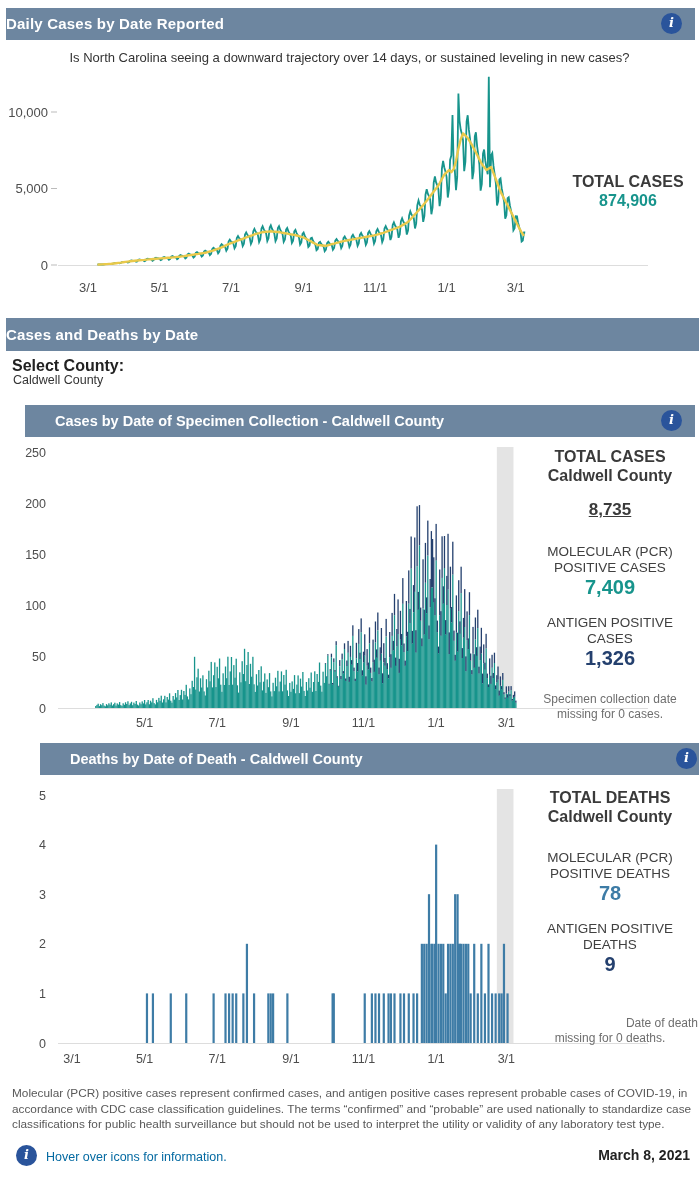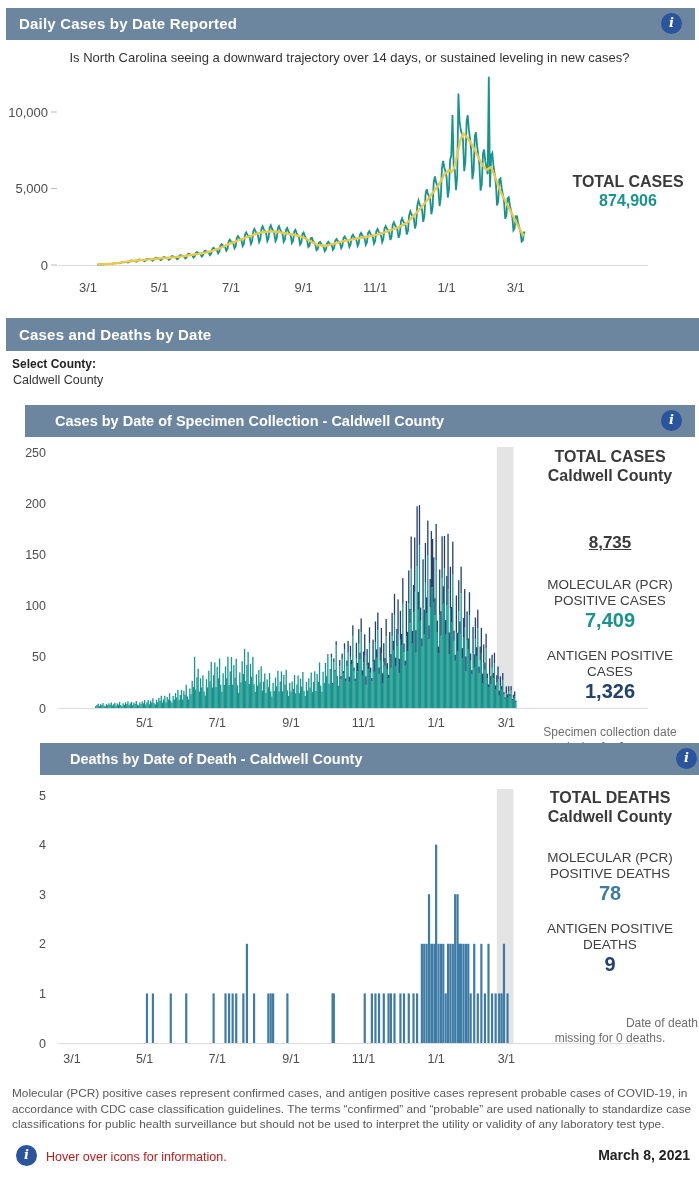--- a/index.html
+++ b/index.html
@@ -1,37 +1,37 @@
 <!DOCTYPE html>
 <html><head>
 <meta charset="utf-8">
 <style>
   * { margin:0; padding:0; box-sizing:border-box; }
   body { font-family:"Liberation Sans", sans-serif; background:#fff; }
   #page { position:relative; width:699px; height:1179px; background:#fff; overflow:hidden; }
   .hdr { position:absolute; background:#6d86a0; color:#fff; font-weight:bold; }
-  .hdr-text { font-size:15px; line-height:32px; padding-left:13px; letter-spacing:.2px; }
+  .hdr-text { font-size:15px; line-height:32px; letter-spacing:.2px; }
   .hdr-inner-text { font-size:14.5px; line-height:32px; padding-left:30px; }
   .info-icon { position:absolute; width:21px; height:21px; border-radius:50%; background:#2a549b;
     color:#fff; font-family:"DejaVu Serif", serif; font-style:italic; font-weight:bold;
     font-size:13px; text-align:center; line-height:20px; cursor:pointer; }
   .subtitle { position:absolute; width:100%; text-align:center; font-size:13px; color:#333; }
-  .sel-label { position:absolute; font-size:12px; font-weight:bold; color:#222; }
+  .sel-label { position:absolute; font-size:16px; font-weight:bold; color:#222; }
   .sel-value { position:absolute; font-size:12.5px; color:#333; cursor:pointer; }
   svg.chart { position:absolute; left:0; }
   svg.chart text { font-family:"Liberation Sans", sans-serif; }
   .stats { position:absolute; width:176px; text-align:center; }
   .st-title { font-size:16px; font-weight:bold; color:#3a3a3a; line-height:19px; }
   .st-big { font-size:17px; font-weight:bold; color:#3a3a3a; }
   .st-lbl { font-size:13.5px; font-weight:normal; color:#404040; line-height:16px; }
   .st-val { font-size:20px; font-weight:bold; }
   .st-note { font-size:12px; color:#6e6e6e; line-height:14.5px; }
   .teal { color:#17948c; } .navy { color:#24406e; } .steel { color:#3e7ca6; }
   .footnote { position:absolute; font-size:11.8px; color:#585858; line-height:15.5px; }
-  .foot-hint { position:absolute; font-size:12.5px; color:#b91c1c; }
+  .foot-hint { position:absolute; font-size:12.5px; color:#0369a1; }
   .foot-date { position:absolute; font-size:14px; font-weight:bold; color:#222; text-align:right; }
 </style>
 </head>
 <body>
 
 <div id="page">
 
   <div class="hdr" style="left:6px; top:8px; width:689px; height:32px;">
     <div class="hdr-text">Daily Cases by Date Reported</div>
     <div class="info-icon" style="left:655px; top:5px;">i</div>
@@ -611,21 +611,21 @@
         <rect x="511.65" y="262.0" width="1.3" height="1.5"></rect>
         <rect x="512.84" y="257.9" width="1.3" height="2.9"></rect>
         <rect x="514.03" y="254.4" width="1.3" height="5.3"></rect>
         <rect x="515.22" y="263.6" width="1.3" height="2.1"></rect>
       </g>
     </svg>
 
   <div class="stats" style="left:522px; top:447px;">
     <div class="st-title">TOTAL CASES</div>
     <div class="st-title">Caldwell County</div>
-    <div class="st-big" style="margin-top:48px;text-decoration:underline;">8,735</div>
+    <div class="st-big" style="margin-top:15px;text-decoration:underline;">8,735</div>
     <div class="st-lbl" style="margin-top:24px;">MOLECULAR (PCR)</div>
     <div class="st-lbl">POSITIVE CASES</div>
     <div class="st-val teal">7,409</div>
     <div class="st-lbl" style="margin-top:16px;">ANTIGEN POSITIVE</div>
     <div class="st-lbl">CASES</div>
     <div class="st-val navy">1,326</div>
     <div class="st-note" style="margin-top:22px;">Specimen collection date</div>
     <div class="st-note">missing for 0 cases.</div>
   </div>
 

